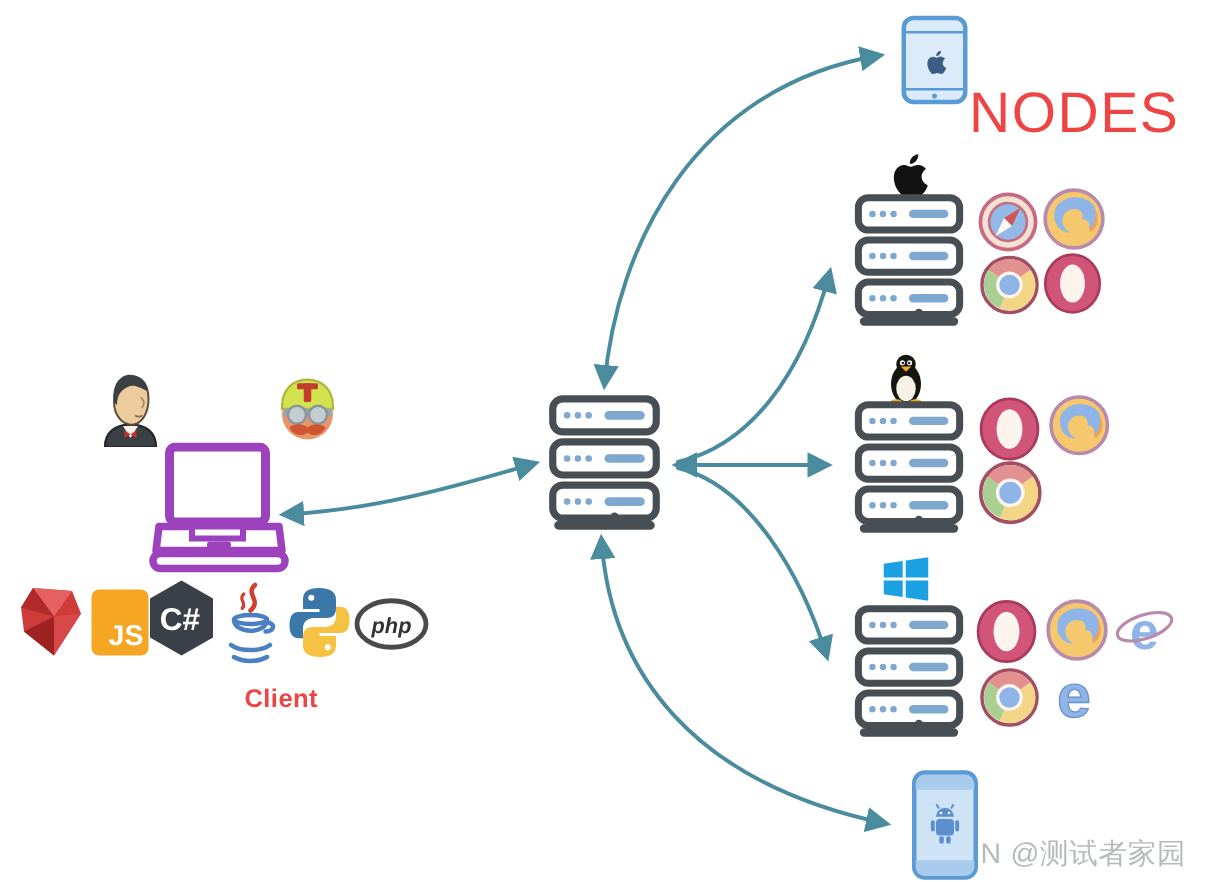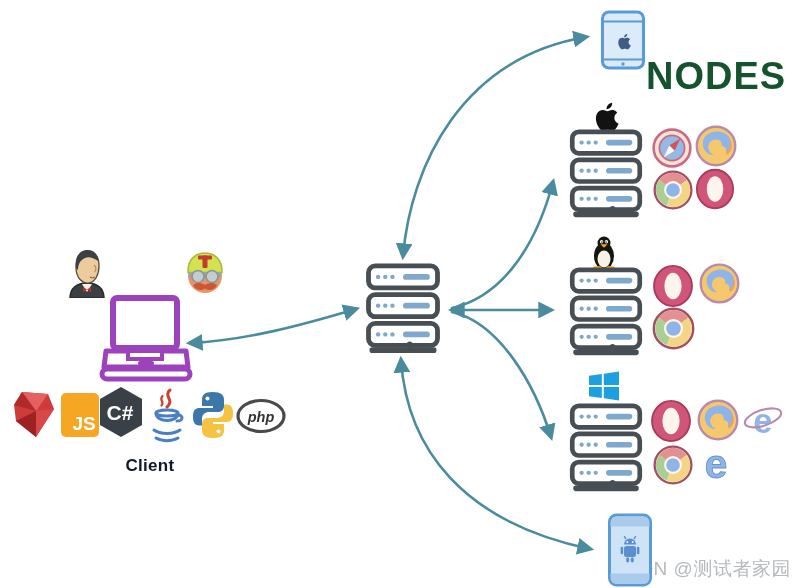--- a/index.html
+++ b/index.html
@@ -2,28 +2,28 @@
 <html><head>
 <meta charset="utf-8">
 <style>
   html,body{margin:0;padding:0;background:#fff;}
   .canvas{
     position:relative;width:803px;height:588px;background:#ffffff;
     font-family:"Liberation Sans",sans-serif;overflow:hidden;
   }
   .arrows{position:absolute;left:0;top:0;width:803px;height:588px;pointer-events:none;}
   .big-label{
-    position:absolute;color:#14532d;font-weight:700;letter-spacing:1px;
+    position:absolute;color:#ef4444;font-weight:400;letter-spacing:1px;
     font-family:"Liberation Sans",sans-serif;line-height:1;
   }
   .hub-label{left:314px;top:222px;font-size:40px;}
   .nodes-label{left:646px;top:57px;font-size:38px;}
   .client-label{
-    position:absolute;left:88px;top:456px;width:124px;text-align:center;
-    font-size:17px;font-weight:700;color:#0f172a;letter-spacing:.3px;
+    position:absolute;left:88px;top:456px;width:124px;text-align:right;
+    font-size:17px;font-weight:700;color:#ef4444;letter-spacing:.3px;
   }
   .watermark{
     position:absolute;left:612px;top:556px;font-size:19px;color:#b6babd;
     white-space:nowrap;letter-spacing:.5px;
   }
   svg.ic{position:absolute;display:block;}
 </style>
 </head>
 <body>
 

